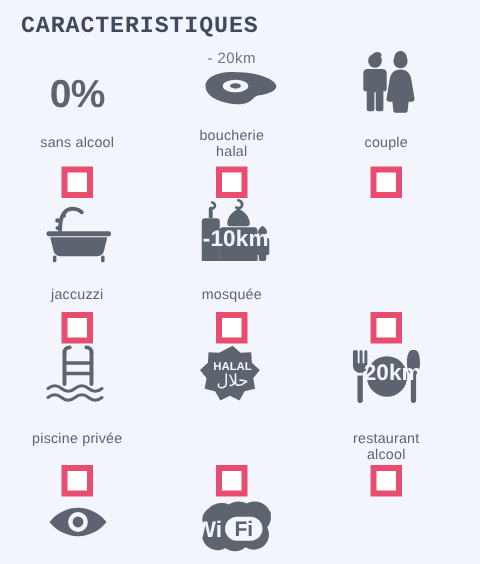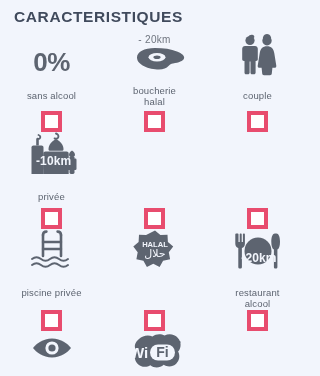--- a/index.html
+++ b/index.html
@@ -22,21 +22,21 @@
     position: relative;
   }
   .panel-title {
     position: absolute;
     left: 14px;
     top: 8px;
     font-size: 15.5px;
     font-weight: bold;
     letter-spacing: 0.6px;
     color: #404a5c;
-    font-family: Liberation Sans, sans-serif;
+    font-family: Liberation Mono, monospace;
   }
   .grid {
     position: absolute;
     top: 34px;
     left: 0;
     width: 309px;
   }
   .row {
     display: flex;
     width: 309px;
@@ -72,21 +72,21 @@
   .km-above {
     font-size: 10px;
     color: #6f757f;
     letter-spacing: 0.3px;
     margin-bottom: 0px;
     text-align: center;
     font-family: "Liberation Sans", sans-serif;
   }
   .km-overlay {
     position: absolute;
-    font-size: 12px;
+    font-size: 15px;
     font-weight: bold;
     color: #f2f5fc;
     letter-spacing: 0.1px;
     font-family: "Liberation Sans", sans-serif;
     pointer-events: none;
     text-align: right;
   }
   .zero-pct {
     font-size: 26px;
     font-weight: bold;
@@ -172,37 +172,52 @@
           <div class="placeholder-box"></div>
         </div>
       <div class="ph-cell">
           <div class="placeholder-box"></div>
         </div>
     </div>
 
     <div class="row r2">
 
 
+      <div class="cell">
+        <div class="icon-wrap" style="height:45px">
+          <svg width="60" height="45" viewBox="0 0 60 45">
+            <path d="M18 21.5c0-5 1-11.5 5-13.5 3-1.5 7-1 9.5 1.5" fill="none" stroke="#5d6470" stroke-width="2.6" stroke-linecap="round"></path>
+            <circle class="gfill" cx="16.3" cy="15" r="1.5"></circle>
+            <circle class="gfill" cx="20.6" cy="11.8" r="1.4"></circle>
+            <circle class="gfill" cx="16.3" cy="20" r="1.3"></circle>
+            <rect class="gfill" x="9" y="22.2" width="43" height="3.3" rx="1.4"></rect>
+            <path class="gfill" d="M11.5 26.2h38l-2.2 9.2c-.5 2.1-2.2 3.4-4.4 3.4H18.1c-2.2 0-3.9-1.3-4.4-3.4z"></path>
+            <rect class="gfill" x="13.3" y="38.4" width="2.3" height="4.5" rx="1"></rect>
+            <rect class="gfill" x="45.4" y="38.4" width="2.3" height="4.5" rx="1"></rect>
+          </svg>
+        </div>
+        <div class="caption">jaccuzzi</div>
+      </div>
 
       <div class="cell">
         <div class="icon-wrap" style="height:45px">
           <svg width="58" height="45" viewBox="0 0 58 45">
             <path d="M15.5 3c1.6.6 2.2 1.7 1.6 2.9-.5 1-1.7 1.3-2.6.7" fill="none" stroke="#5d6470" stroke-width="1.8" stroke-linecap="round"></path>
             <rect class="gfill" x="13.2" y="6.5" width="2.6" height="7" rx="0.6"></rect>
             <path class="gfill" d="M10.5 13.5h8c1.2 0 2 .8 2 2V42h-12V15.5c0-1.2.8-2 2-2z"></path>
             <path d="M33 1.5c2.1.8 2.9 2.3 2.2 3.9-.7 1.4-2.4 1.8-3.6 1" fill="none" stroke="#5d6470" stroke-width="1.9" stroke-linecap="round"></path>
             <path class="gfill" d="M33 7c4.6 2.3 7.5 6 7.5 10.2 0 1-.7 1.6-1.8 1.6H27.3c-1.1 0-1.8-.6-1.8-1.6C25.5 13 28.4 9.3 33 7z"></path>
             <path class="gfill" d="M22.5 19.5h21c1.3 0 2.2.9 2.2 2.2V42h-25.4V21.7c0-1.3.9-2.2 2.2-2.2z"></path>
             <rect class="gfill" x="46.5" y="24" width="5" height="18" rx="1.4"></rect>
             <path class="gfill" d="M49 18.5c1.9 1.2 3 2.8 3 4.4 0 .7-.5 1.1-1.2 1.1h-3.6c-.7 0-1.2-.4-1.2-1.1 0-1.6 1.1-3.2 3-4.4z"></path>
             <rect x="20.5" y="26.6" width="33" height="11.4" rx="1.2" class="gfill"></rect>
           </svg>
           <div class="km-overlay" style="left:50%; transform:translateX(-44%); bottom:9px;">-10km</div>
         </div>
-        <div class="caption">privée</div>
+        <div class="caption">mosquée</div>
       </div>
     </div>
 
     <div class="ph-row">
       <div class="ph-cell">
           <div class="placeholder-box"></div>
         </div>
       <div class="ph-cell">
           <div class="placeholder-box"></div>
         </div>
@@ -236,21 +251,21 @@
         </div>
       </div>
 
       <div class="cell">
         <div class="icon-wrap" style="height:44px">
           <svg width="56" height="44" viewBox="0 0 56 44">
             <circle class="gfill" cx="28" cy="22" r="13.5"></circle>
             <path class="gfill" d="M7.5 4.5c.6 0 1 .4 1 1v7.6h1.2V5.5c0-.6.4-1 1-1s1 .4 1 1v7.6h1.2V5.5c0-.6.5-1 1-1 .6 0 1 .4 1 1v9.3c0 2.2-1.2 3.8-3 4.3V38c0 .9-.7 1.6-1.6 1.6h-.4c-.9 0-1.6-.7-1.6-1.6V19.1c-1.8-.5-3-2.1-3-4.3V5.5c0-.6.5-1 1.2-1z"></path>
             <path class="gfill" d="M46.5 4.4c2 0 3.5 3 3.5 8.3 0 4.2-1 7-2.6 7.9V38c0 .9-.7 1.6-1.6 1.6h-.3c-.9 0-1.6-.7-1.6-1.6V20.6c-1.6-.9-2.6-3.7-2.6-7.9 0-5.3 1.5-8.3 3.5-8.3z"></path>
           </svg>
-          <div class="km-overlay" style="left:50%; transform:translateX(-46%); top:22px;">-20km</div>
+          <div class="km-overlay" style="left:50%; transform:translateX(-46%); top:11px;">-20km</div>
         </div>
         <div class="caption">restaurant
 alcool</div>
       </div>
     </div>
 
     <div class="ph-row">
       <div class="ph-cell">
           <div class="placeholder-box"></div>
         </div>

